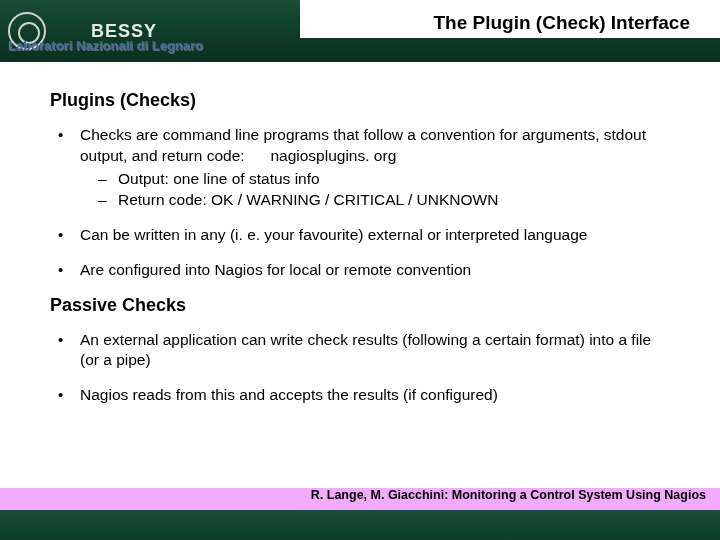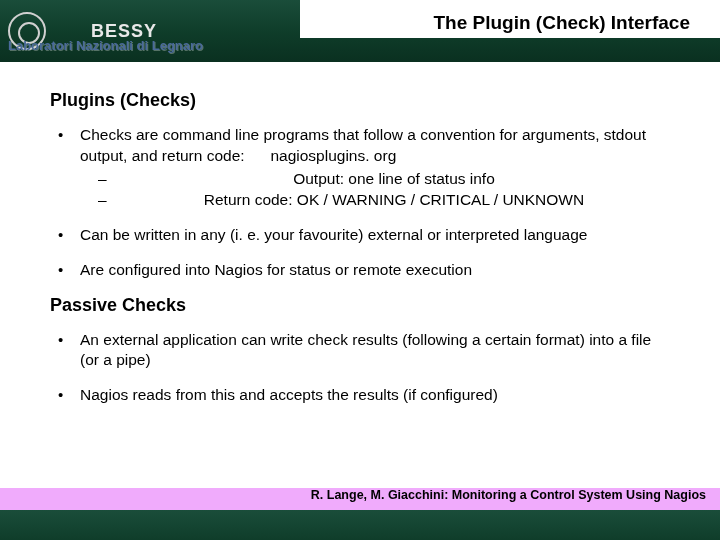--- a/index.html
+++ b/index.html
@@ -106,21 +106,20 @@
   .sub-bullets {
     list-style: none;
     padding-left: 18px;
     margin-top: 2px;
   }
   .sub-bullets > li {
     position: relative;
     padding-left: 20px;
     font-size: 15.5px;
     line-height: 1.35;
-    text-align: center;
   }
   .sub-bullets > li::before {
     content: "–";
     position: absolute;
     left: 0;
     top: 0;
   }
   .link-text {
     color: #000;
   }
@@ -174,21 +173,21 @@
     <li>
       <span>Checks are command line programs that follow a convention for arguments, stdout output, and return code:</span>
       &nbsp;&nbsp;&nbsp;&nbsp;
       <span class="link-text nowrap">nagiosplugins. org</span>
       <ul class="sub-bullets">
         <li><span>Output: one line of status info</span></li>
         <li><span>Return code: OK / WARNING / CRITICAL / UNKNOWN</span></li>
       </ul>
     </li>
     <li><span>Can be written in any (i. e. your favourite) external or interpreted language</span></li>
-    <li><span>Are configured into Nagios for status or remote execution</span></li>
+    <li><span>Are configured into Nagios for local or remote convention</span></li>
   </ul>
 
   <div class="section2">
     <div class="section-heading">Passive Checks</div>
     <ul class="bullets">
       <li><span>An external application can write check results (following a certain format) into a file (or a pipe)</span></li>
       <li><span>Nagios reads from this and accepts the results (if configured)</span></li>
     </ul>
   </div>
 

